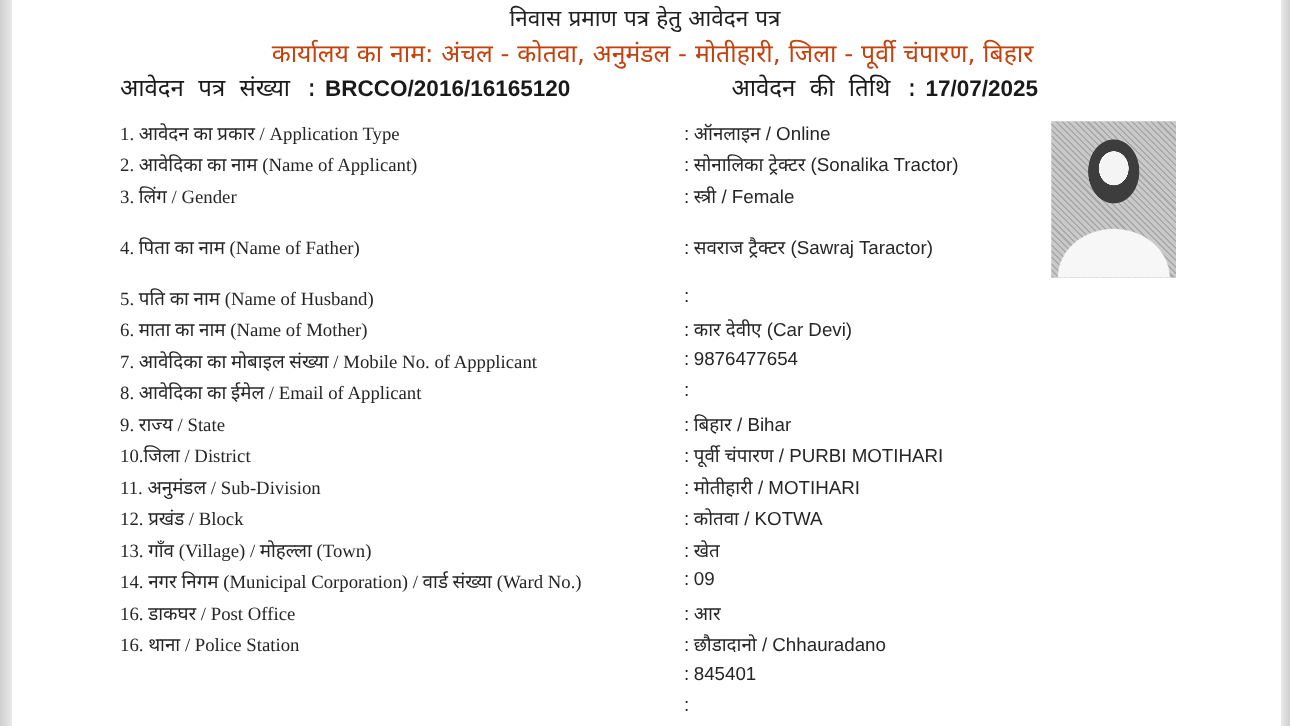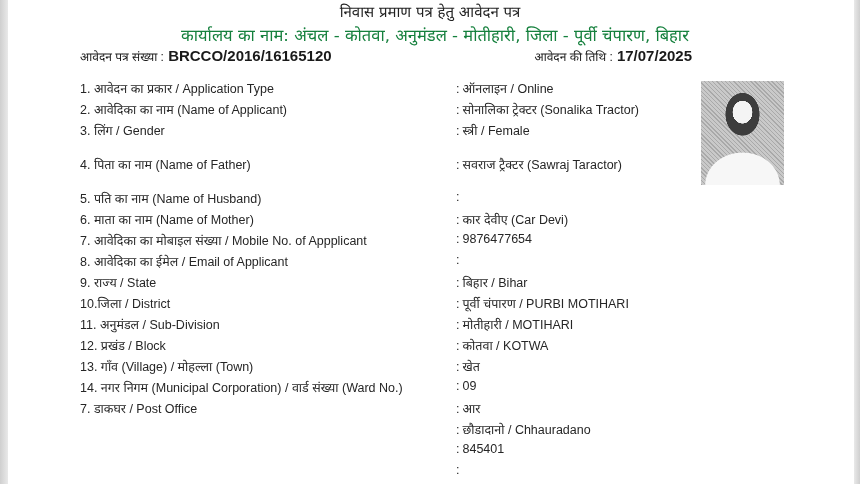--- a/index.html
+++ b/index.html
@@ -18,36 +18,36 @@
     position: absolute; right: 0; top: 0; width: 6px; height: 484px;
     background: linear-gradient(to left, #cfcfcf, #e9e9e9);
   }
   .title {
     position: absolute; left: 0; width: 860px; top: 1px;
     text-align: center; font-size: 15px; color: #222;
     font-family: "DejaVu Sans", sans-serif;
   }
   .subtitle {
     position: absolute; left: 0; width: 860px; top: 23px;
-    text-align: center; font-size: 16.5px; color: #15803d;
+    text-align: center; font-size: 16.5px; color: #c2410c;
     font-family: "DejaVu Sans", sans-serif;
     padding-left: 10px; box-sizing: border-box;
   }
   .refline {
     position: absolute; top: 47px; left: 80px; width: 612px;
     display: flex; justify-content: space-between;
     font-size: 15px; font-weight: bold; color: #1a1a1a;
   }
-  .refline .lbl { font-weight: normal; font-family: Liberation Sans, sans-serif; font-size: 12px; }
+  .refline .lbl { font-weight: normal; font-family: Liberation Mono, monospace; font-size: 16px; }
   .rows { position: absolute; left: 80px; top: 80px; width: 620px; }
   .row {
     position: absolute; left: 0; width: 620px; height: 20px;
     font-size: 12.5px; color: #262626; white-space: nowrap;
   }
-  .row .label { position: absolute; left: 0; }
+  .row .label { position: absolute; left: 0; font-family: Liberation Serif, serif; }
   .row .value { position: absolute; left: 376px; }
   .row .colon { margin-right: 3px; }
   .photo {
     position: absolute; left: 701px; top: 81px; width: 83px; height: 104px;
     background: #bdbdbd;
     background-image:
       radial-gradient(ellipse 14px 16px at 50% 30%, #f4f4f4 70%, transparent 72%),
       radial-gradient(ellipse 24px 30px at 50% 32%, #3d3d3d 70%, transparent 72%),
       radial-gradient(ellipse 46px 40px at 50% 100%, #f7f7f7 80%, transparent 82%),
       repeating-linear-gradient(45deg, #a9a9a9 0 1px, #c9c9c9 1px 3px);
@@ -124,24 +124,25 @@
   </div>
   <div class="row" style="top:278px">
     <span class="label">13. गाँव (Village) / मोहल्ला (Town)</span>
     <span class="value"><span class="colon">:</span><span>खेत</span></span>
   </div>
   <div class="row" style="top:299px">
     <span class="label">14. नगर निगम (Municipal Corporation) / वार्ड संख्या (Ward No.)</span>
     <span class="value"><span class="colon">:</span><span>09</span></span>
   </div>
   <div class="row" style="top:320px">
-    <span class="label">7. डाकघर / Post Office</span>
+    <span class="label">16. डाकघर / Post Office</span>
     <span class="value"><span class="colon">:</span><span>आर</span></span>
   </div>
   <div class="row" style="top:341px">
+    <span class="label">16. थाना / Police Station</span>
     <span class="value"><span class="colon">:</span><span>छौडादानो / Chhauradano</span></span>
   </div>
   <div class="row" style="top:362px">
     <span class="value"><span class="colon">:</span><span>845401</span></span>
   </div>
   <div class="row" style="top:383px">
     <span class="value"><span class="colon">:</span><span></span></span>
   </div>
 </div>
 

